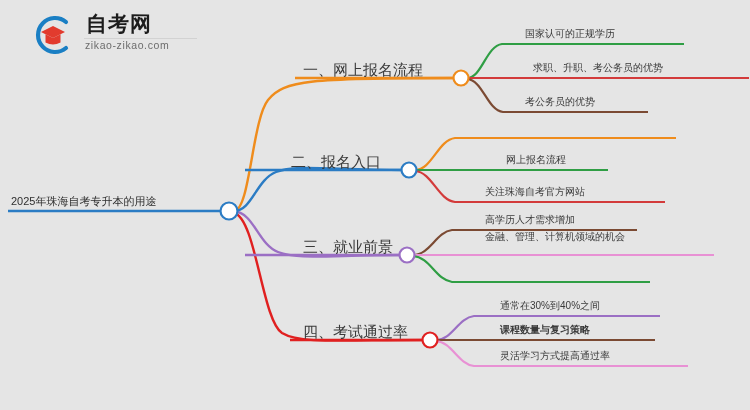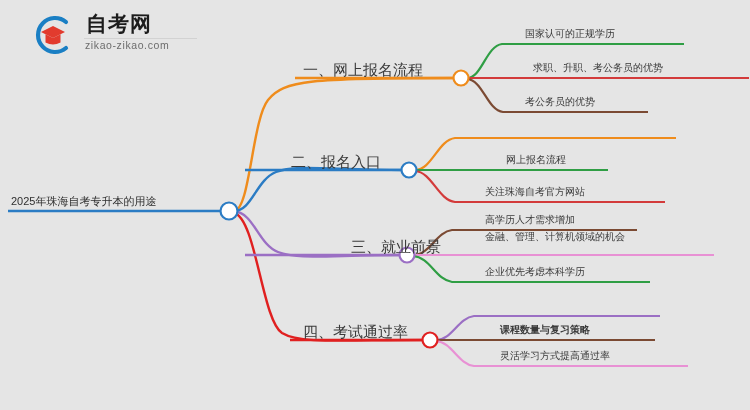--- a/index.html
+++ b/index.html
@@ -142,30 +142,30 @@
     <circle cx="461" cy="78" r="7.5" fill="#ffffff" stroke="#ef8c1c" stroke-width="2.2"></circle>
     <circle cx="409" cy="170" r="7.5" fill="#ffffff" stroke="#2b7cc4" stroke-width="2.2"></circle>
     <circle cx="407" cy="255" r="7.5" fill="#ffffff" stroke="#9b6fc4" stroke-width="2.2"></circle>
     <circle cx="430" cy="340" r="7.5" fill="#ffffff" stroke="#e02020" stroke-width="2.2"></circle>
   </svg>
 
   <div class="node-label root-label" style="left:11px; top:196px;">2025年珠海自考专升本的用途</div>
 
   <div class="node-label branch-label" style="left:303px; top:62px;">一、网上报名流程</div>
   <div class="node-label branch-label" style="left:291px; top:154px;">二、报名入口</div>
-  <div class="node-label branch-label" style="left:303px; top:239px;margin-left:48px;">三、就业前景</div>
+  <div class="node-label branch-label" style="left:303px; top:239px;">三、就业前景</div>
   <div class="node-label branch-label" style="left:303px; top:324px;">四、考试通过率</div>
 
   <div class="node-label leaf-label" style="left:525px; top:29px;">国家认可的正规学历</div>
   <div class="node-label leaf-label" style="left:525px; top:63px;margin-left:8px;">求职、升职、考公务员的优势</div>
   <div class="node-label leaf-label" style="left:525px; top:97px;">考公务员的优势</div>
 
   <div class="node-label leaf-label" style="left:485px; top:155px;margin-left:21px;">网上报名流程</div>
   <div class="node-label leaf-label" style="left:485px; top:187px;">关注珠海自考官方网站</div>
 
   <div class="node-label leaf-label" style="left:485px; top:215px;">高学历人才需求增加</div>
   <div class="node-label leaf-label" style="left:485px; top:232px;">金融、管理、计算机领域的机会</div>
-  <div class="node-label leaf-label" style="left:485px; top:267px;">企业优先考虑本科学历</div>
 
+  <div class="node-label leaf-label" style="left:500px; top:301px;">通常在30%到40%之间</div>
   <div class="node-label leaf-label" style="left:500px; top:325px;font-weight:bold;">课程数量与复习策略</div>
   <div class="node-label leaf-label" style="left:500px; top:351px;">灵活学习方式提高通过率</div>
 
 </div>
 
 </body></html>

